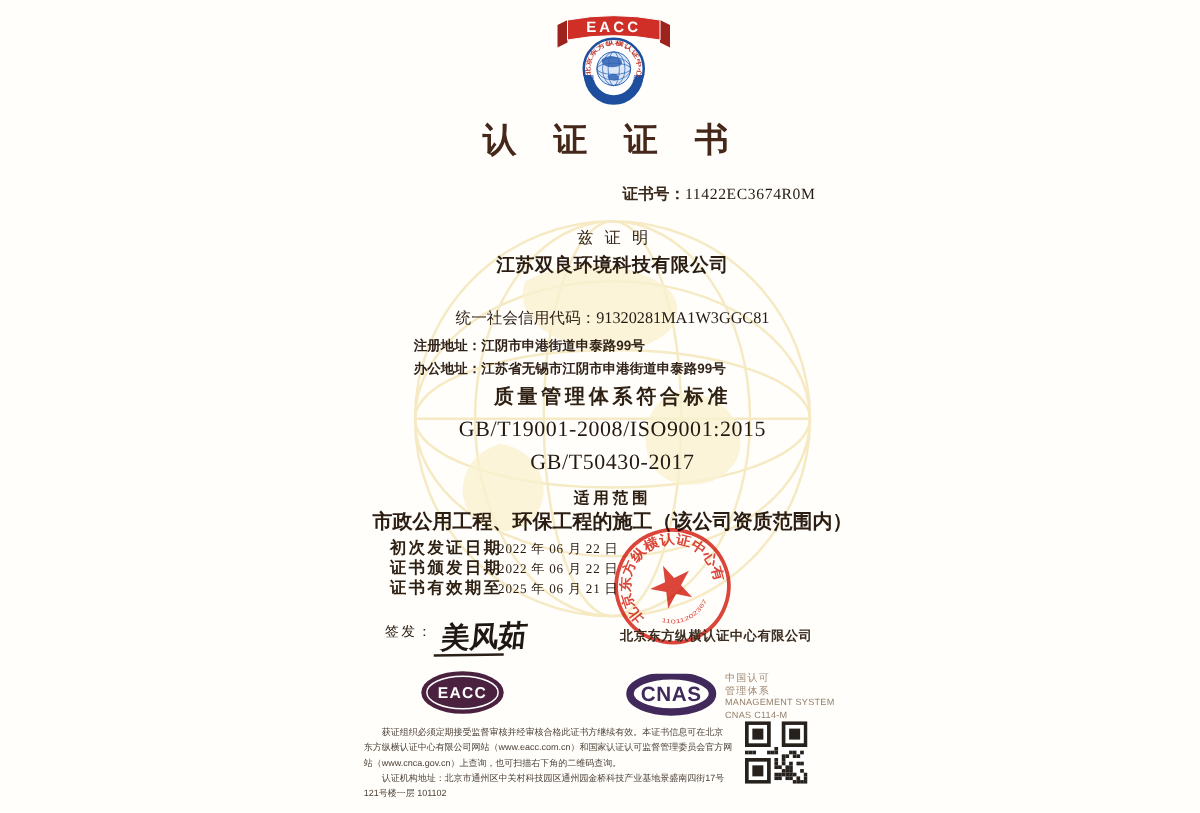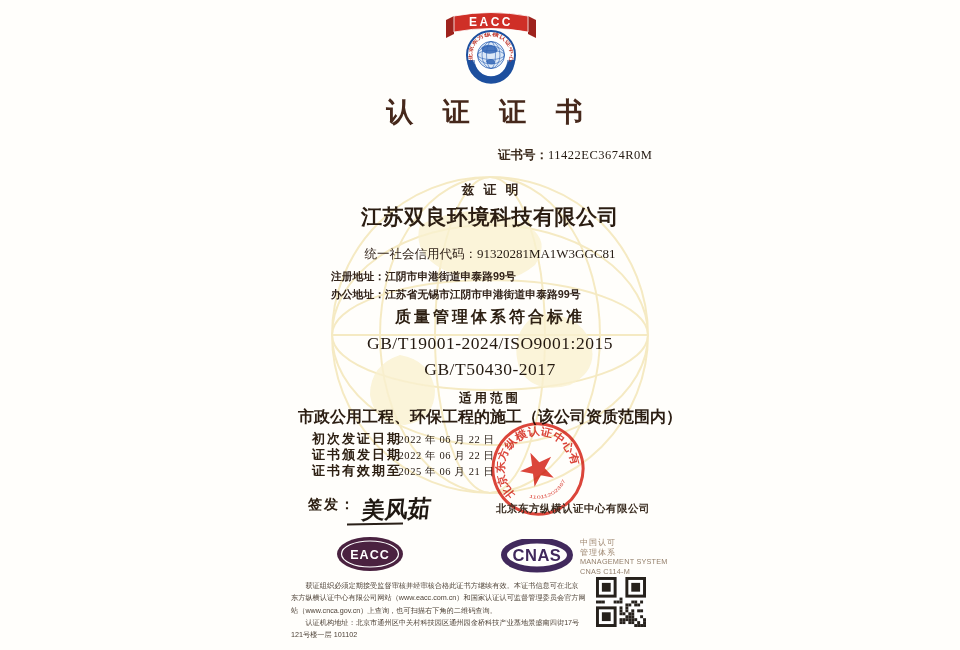--- a/index.html
+++ b/index.html
@@ -9,38 +9,38 @@
   .center-col{left:285px;width:410px;text-align:center;}
   
   .watermark{left:300px;top:155px;opacity:.55;pointer-events:none;}
   
   .toplogo{left:424px;top:8px;}
   
   .title{top:94px;font-size:27px;font-weight:bold;letter-spacing:11px;color:#46281b;}
   .certno{left:498px;top:147px;font-size:12.5px;color:#3b2a1c;white-space:nowrap;}
   .certno .lbl{font-weight:bold;margin-top:44px;}
   .certno .val{font-family:"Liberation Serif","DejaVu Serif",serif;color:#241a12;letter-spacing:.5px;}
-  .statement{top:181px;font-size:13px;font-weight:bold;letter-spacing:9px;color:#33241a;text-indent:9px;}
-  .company{top:203px;font-size:21px;font-weight:bold;color:#2b1d12;letter-spacing:.5px;}
+  .statement{top:181px;font-size:13px;font-weight:normal;letter-spacing:9px;color:#33241a;text-indent:9px;}
+  .company{top:203px;font-size:15px;font-weight:bold;color:#2b1d12;letter-spacing:.5px;}
   .credit{top:246px;font-size:12.5px;color:#32231a;white-space:nowrap;}
   .credit .lbl{font-weight:normal;}
   .credit .val{font-family:"Liberation Serif","DejaVu Serif",serif;font-size:13px;color:#241a12;}
   .addr{left:331px;font-size:10.8px;font-weight:bold;color:#32231a;white-space:nowrap;}
   .addr1{top:270px;} .addr2{top:288px;}
   .sysheading{top:307px;font-size:16px;font-weight:bold;letter-spacing:3px;color:#2e2013;}
   .std{font-family:"Liberation Serif","DejaVu Serif",serif;font-size:17.5px;color:#241910;letter-spacing:.5px;}
   .std1{top:333px;} .std2{top:359px;}
   .scopeheading{top:390px;font-size:12.5px;font-weight:bold;letter-spacing:3px;color:#2e2013;}
   .scopetext{top:407px;font-size:16px;font-weight:bold;color:#2b1d12;}
   .dates{left:312px;top:429px;}
   .daterow{height:16.2px;white-space:nowrap;}
   .daterow .lbl{display:inline-block;width:82px;font-size:13px;font-weight:bold;letter-spacing:2px;color:#2e2013;}
   .daterow .val{font-family:"Liberation Serif","DejaVu Serif",serif;font-size:10.5px;color:#241910;letter-spacing:.6px;}
   .signrow{left:308px;top:494px;white-space:nowrap;}
-  .signrow .lbl{font-size:14px;font-weight:bold;letter-spacing:2px;color:#2e2013;vertical-align:8px;}
+  .signrow .lbl{font-size:11px;font-weight:normal;letter-spacing:2px;color:#2e2013;vertical-align:8px;}
   .signature{display:inline-block;margin-left:6px;font-size:23px;font-weight:bold;color:#1f1812;
              transform:rotate(-2deg) skewX(-8deg);font-family:"Liberation Serif","DejaVu Serif",serif;}
   .sig-underline{left:347px;top:523px;width:56px;height:2px;background:#2a2018;transform:rotate(-1deg);}
   .seal{left:478px;top:415px;mix-blend-mode:multiply;}
   .issuer-name{left:488px;top:502px;width:170px;text-align:center;font-size:10.5px;font-weight:bold;
                color:#3a2c20;letter-spacing:.5px;white-space:nowrap;}
   .eaccbadge{left:334px;top:535px;}
   .cnasbadge{left:500px;top:539px;}
   .cnastext{left:580px;top:538px;line-height:9.5px;white-space:nowrap;}
   .cnastext .cn{font-size:8px;color:#a08973;letter-spacing:1px;}
@@ -122,21 +122,21 @@
   </div>
 
   <div class="abs addr addr1">
     <span>注册地址：</span><span>江阴市申港街道申泰路99号</span>
   </div>
   <div class="abs addr addr2">
     <span>办公地址：</span><span>江苏省无锡市江阴市申港街道申泰路99号</span>
   </div>
 
   <div class="abs center-col sysheading">质量管理体系符合标准</div>
-  <div class="abs center-col std std1">GB/T19001-2024/ISO9001:2015</div>
+  <div class="abs center-col std std1">GB/T19001-2008/ISO9001:2015</div>
   <div class="abs center-col std std2">GB/T50430-2017</div>
 
   <div class="abs center-col scopeheading">适用范围</div>
   <div class="abs center-col scopetext">市政公用工程、环保工程的施工（该公司资质范围内）</div>
 
   <div class="abs dates">
     <div class="daterow">
       <span class="lbl">初次发证日期</span>
       <span class="val">2022 年 06 月 22 日</span>
     </div>

